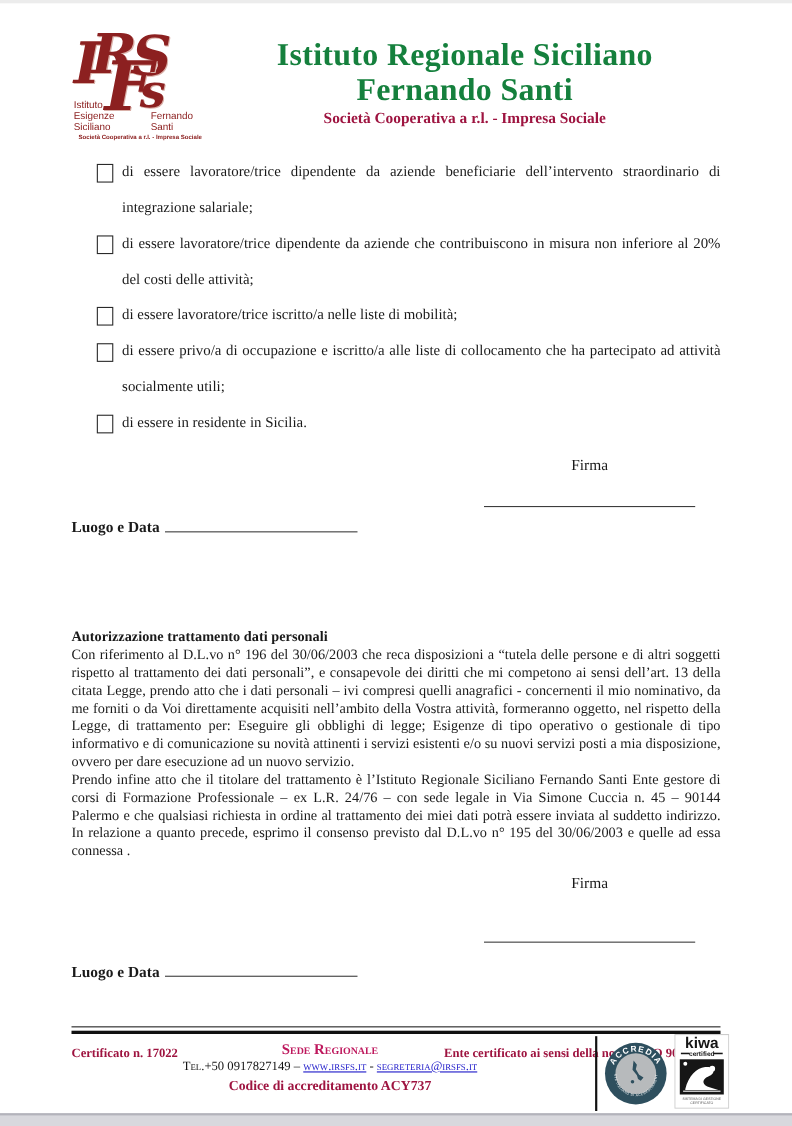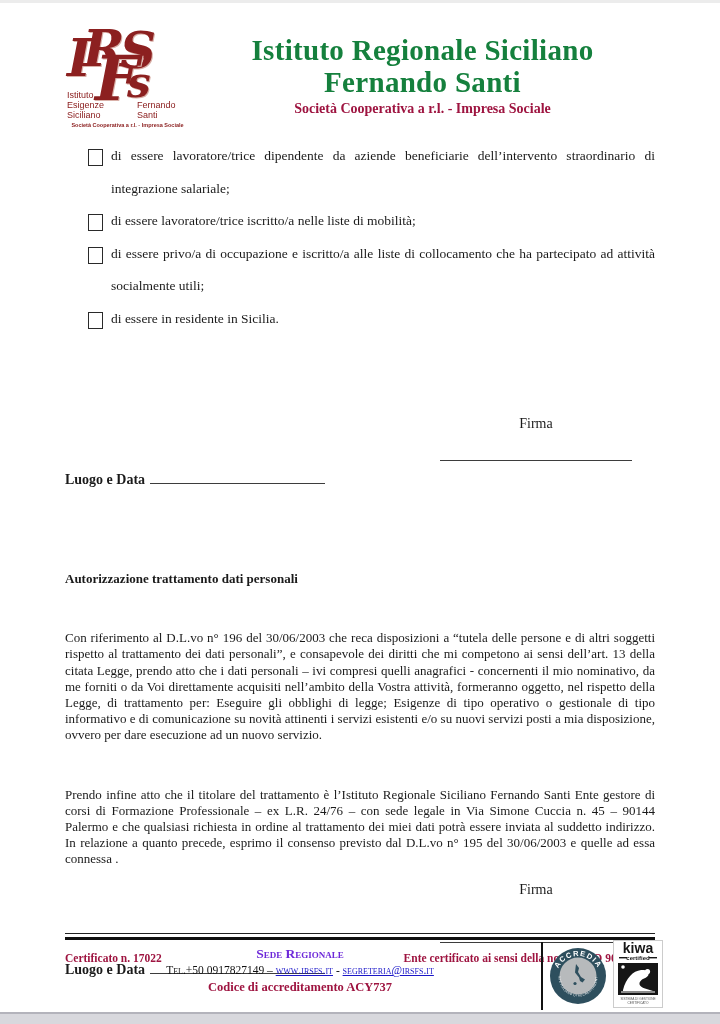--- a/index.html
+++ b/index.html
@@ -41,36 +41,36 @@
   .sig-line{border-bottom:1.5px solid #3d3d3d;height:0;}
   .sig1 .sig-line{margin-top:28px;}
   .luogo{font-weight:bold;font-size:14px;}
   .luogo1{position:absolute;left:65px;top:469px;}
   .ld-line{display:inline-block;width:175px;border-bottom:1.5px solid #3d3d3d;margin-left:5px;
         vertical-align:baseline;height:14px;}
 
   
   .privacy-wrap{position:absolute;left:65px;top:571px;width:590px;}
   .privacy-title{font-weight:bold;font-size:13px;line-height:16.2px;}
-  .privacy-p{font-size:13px;line-height:16.2px;text-align:justify;margin-top:43px;}
+  .privacy-p{font-size:13px;line-height:16.2px;text-align:justify;}
   .sig2{position:relative;margin-left:375px;width:192px;text-align:center;font-size:14px;
         margin-top:14px;}
   .sig2 .sig-line{margin-top:44px;}
   .luogo2{margin-top:16px;}
 
   
   .cert-row{position:absolute;left:65px;top:952px;width:590px;display:flex;
         justify-content:space-between;font-size:11.5px;font-weight:bold;color:#9e1440;}
   .rule-thin{position:absolute;left:65px;top:933px;width:590px;border-top:1.2px solid #222;}
   .rule-thick{position:absolute;left:65px;top:937px;width:590px;height:3px;background:#111;}
 
   
   .footer-text{position:absolute;left:65px;top:945px;width:470px;text-align:center;
         line-height:17px;}
-  .sede{font-size:13.5px;font-weight:bold;font-variant:small-caps;color:#6d28d9;}
+  .sede{font-size:13.5px;font-weight:bold;font-variant:small-caps;color:#be185d;}
   .addr{font-size:12.5px;font-weight:bold;font-variant:small-caps;color:#111;}
   .tel{font-size:11.5px;font-variant:small-caps;color:#111;}
   .flink{color:#1a16c8;text-decoration:underline;font-variant:small-caps;cursor:pointer;}
   .accred-code{font-size:12.5px;font-weight:bold;color:#9e1440;margin-top:0;}
   .v-divider{position:absolute;left:541px;top:942px;width:2px;height:68px;background:#111;}
   .accredia{position:absolute;left:549px;top:947px;}
   .kiwa{position:absolute;left:613px;top:940px;}
 </style>
 </head>
 <body>
@@ -103,20 +103,21 @@
     </div>
   </div>
 
   <div class="checklist">
     <div class="check-item">
       <span class="checkbox"></span>
       <span>di essere lavoratore/trice dipendente da aziende beneficiarie dell’intervento straordinario di integrazione salariale;</span>
     </div>
     <div class="check-item">
       <span class="checkbox"></span>
+      <span>di essere lavoratore/trice dipendente da aziende che contribuiscono in misura non inferiore al 20% del costi delle attività;</span>
     </div>
     <div class="check-item">
       <span class="checkbox"></span>
       <span>di essere lavoratore/trice iscritto/a nelle liste di mobilità;</span>
     </div>
     <div class="check-item">
       <span class="checkbox"></span>
       <span>di essere privo/a di occupazione e iscritto/a alle liste di collocamento che ha partecipato ad attività socialmente utili;</span>
     </div>
     <div class="check-item">

